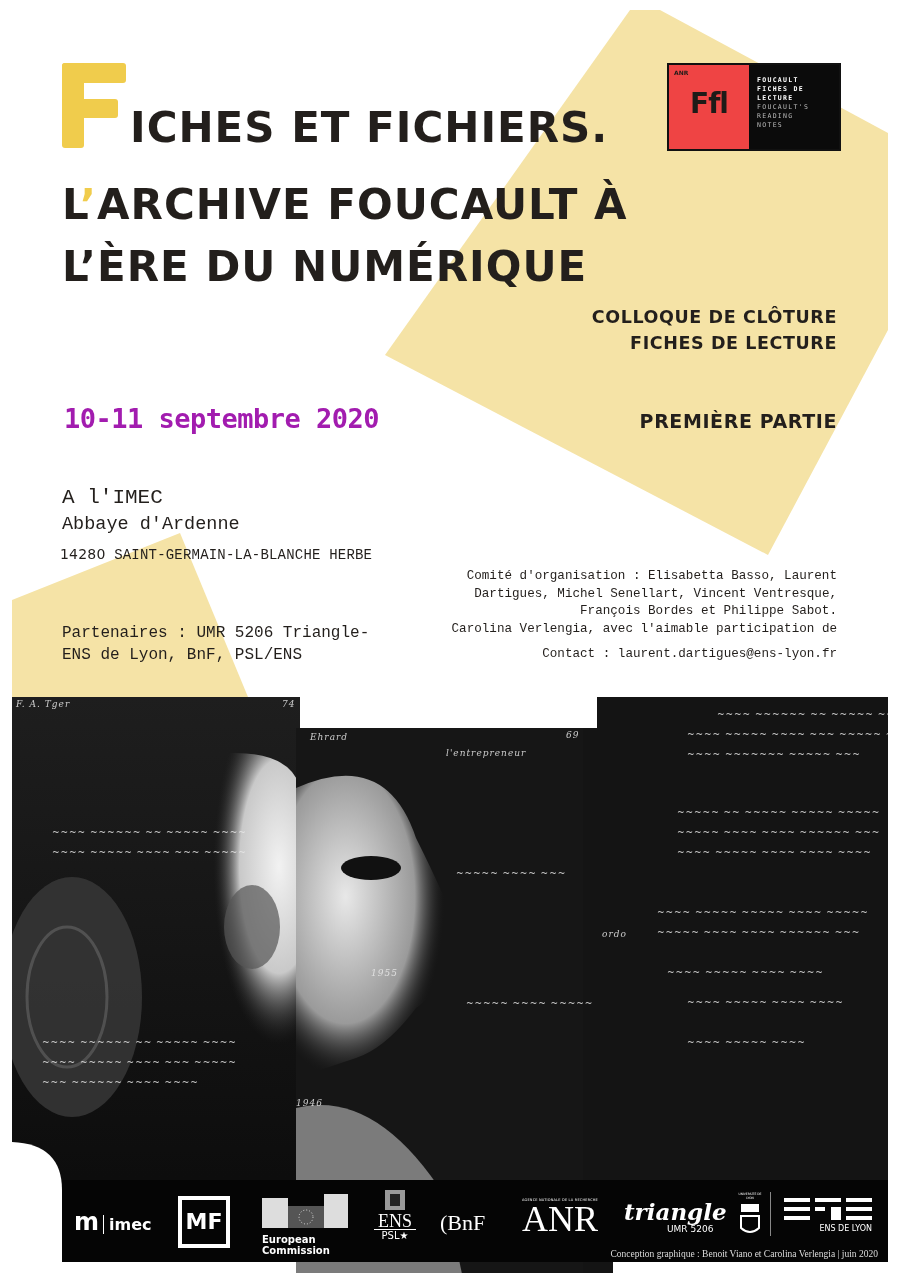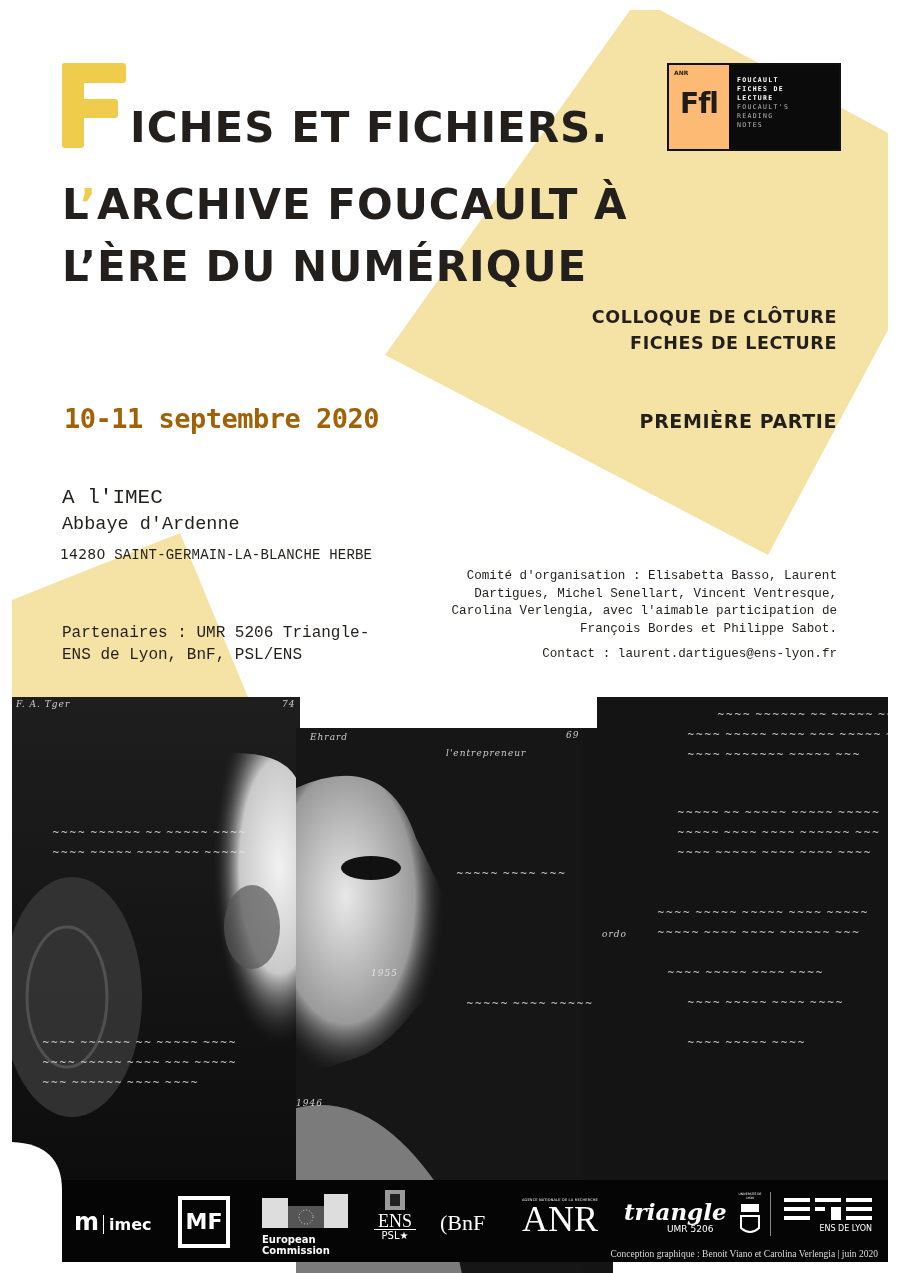--- a/index.html
+++ b/index.html
@@ -8,30 +8,30 @@
   .bg-shape{position:absolute;left:0;top:0;width:900px;height:1273px;}
   
   .title-big-f{left:62px;top:63px;width:64px;height:85px;}
   .title-line{font-family:"DejaVu Sans",sans-serif;font-weight:bold;color:#231f1c;letter-spacing:1px;white-space:nowrap;}
   .t1{left:130px;top:105px;font-size:42px;line-height:46px;}
   .t2{left:62px;top:182px;font-size:42px;line-height:46px;}
   .t3{left:62px;top:244px;font-size:42px;line-height:46px;}
   .t2 .apos{color:#f0cc4c;}
   
   .ffl{left:667px;top:63px;width:170px;height:84px;border:2px solid #111;display:flex;}
-  .ffl-left{width:60px;background:#fdba74;position:relative;}
+  .ffl-left{width:80px;background:#ef4444;position:relative;}
   .ffl-anr{position:absolute;left:5px;top:4px;font-size:6px;font-weight:bold;}
   .ffl-mark{position:absolute;left:0;right:0;top:22px;text-align:center;font-size:28px;font-weight:bold;letter-spacing:-1px;}
   .ffl-right{flex:1;background:#0b0b0b;color:#fff;padding:11px 0 0 8px;font-family:"DejaVu Sans Mono",monospace;font-size:6.5px;line-height:9px;letter-spacing:1.3px;font-weight:bold;}
   .ffl-right .sub{color:#bbb;font-weight:normal;}
   
   .sub-block{right:63px;top:304px;text-align:right;font-weight:bold;font-size:17.5px;line-height:26px;letter-spacing:0.6px;color:#231f1c;}
   .part{right:63px;top:410px;font-weight:bold;font-size:19px;letter-spacing:0.6px;color:#231f1c;}
   
-  .date{left:64px;top:403px;font-family:"DejaVu Sans Mono",monospace;font-weight:bold;font-size:27px;letter-spacing:-0.5px;color:#a16207;}
+  .date{left:64px;top:403px;font-family:"DejaVu Sans Mono",monospace;font-weight:bold;font-size:27px;letter-spacing:-0.5px;color:#a21caf;}
   .mono{font-family:"Liberation Mono","DejaVu Sans Mono",monospace;color:#231f1c;}
   .imec{left:62px;top:486px;font-size:21px;}
   .abbaye{left:62px;top:514px;font-size:18.5px;}
   .addr{left:60px;top:546px;font-size:14px;letter-spacing:0.2px;}
   .addr .num{font-family:"DejaVu Sans",sans-serif;}
   .partners{left:62px;top:622px;font-size:16px;line-height:22px;}
   .committee{right:63px;top:568px;font-size:12.6px;line-height:17.6px;text-align:right;}
   .contact{right:63px;top:647px;font-size:12.6px;}
   
   .panel{top:697px;height:565px;background:#141414;overflow:hidden;}
@@ -89,22 +89,22 @@
 <div class="abs mono addr"><span class="num">14280</span> <span>SAINT-GERMAIN-LA-BLANCHE HERBE</span></div>
 
 <div class="abs mono partners">
   <div>Partenaires : UMR 5206 Triangle-</div>
   <div>ENS de Lyon, BnF, PSL/ENS</div>
 </div>
 
 <div class="abs mono committee">
   <div>Comité d'organisation : Elisabetta Basso, Laurent</div>
   <div>Dartigues, Michel Senellart, Vincent Ventresque,</div>
+  <div>François Bordes et Philippe Sabot.</div>
   <div>Carolina Verlengia, avec l'aimable participation de</div>
-  <div>François Bordes et Philippe Sabot.</div>
 </div>
 <div class="abs mono contact">Contact : laurent.dartigues@ens-lyon.fr</div>
 
 <div class="abs panel p1">
   <svg width="288" height="565">
     <defs>
       <radialGradient id="skull1" cx="0.8" cy="0.35" r="0.55">
         <stop offset="0" stop-color="#f2f2f2"></stop>
           <stop offset="0.6" stop-color="#c9c9c9"></stop>
           <stop offset="1" stop-color="#2a2a2a" stop-opacity="0"></stop>

